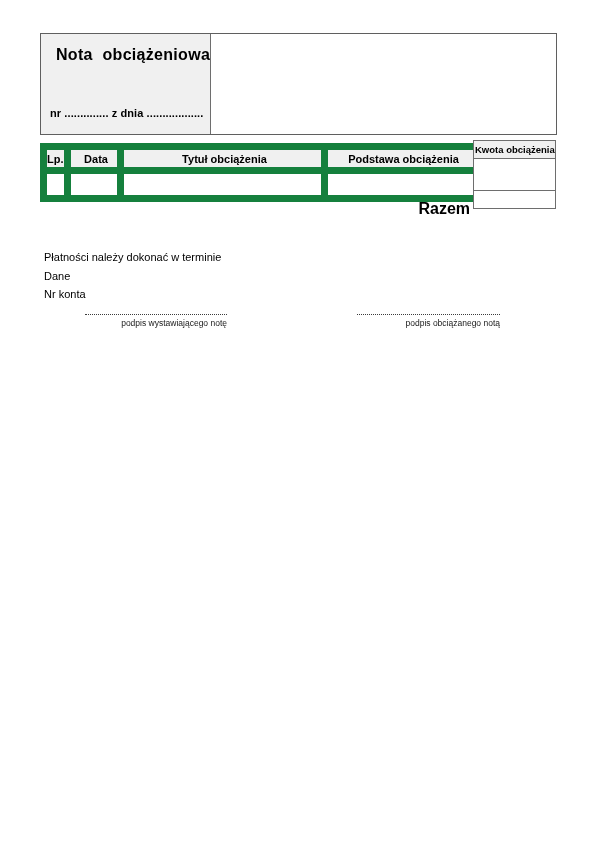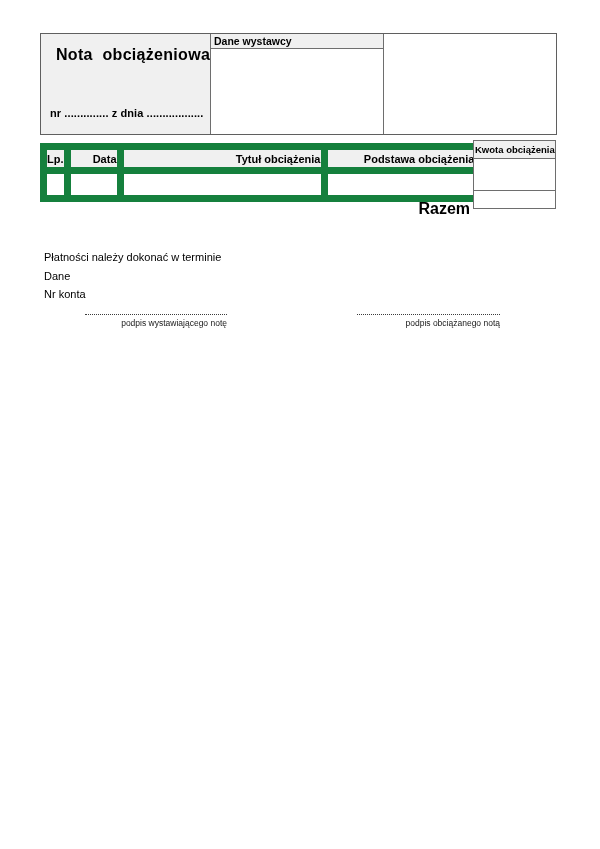--- a/index.html
+++ b/index.html
@@ -75,21 +75,21 @@
   }
   .items-table th, .items-table td {
     border: 7px solid #15803d;
     box-sizing: border-box;
     overflow: hidden;
   }
   .items-table th {
     background: #f0f0f0;
     font-size: 11px;
     font-weight: bold;
-    text-align: right;
+    text-align: center;
     padding: 0 0 0 5px;
     height: 24px;
     white-space: nowrap;
   }
   .items-table th.col-lp { width: 22px; text-align: center; padding: 0; }
   .items-table th.col-data { width: 53px; }
   .items-table th.col-tytul { width: 204px; }
   .items-table th.col-podstawa { width: 154px; }
   .items-table td { height: 28px; background: #ffffff; font-size: 11px; padding: 0 3px; }
 
@@ -142,24 +142,20 @@
 </style>
 </head>
 <body>
 
 <div class="page">
 
   <div class="top-box">
     <div class="title-cell">
       <div class="doc-title">Nota obciążeniowa</div>
       <div class="doc-number">nr .............. z dnia ..................</div>
-    </div>
-    <div class="party-cell issuer">
-      <div class="party-header">Dane wystawcy</div>
-      <div class="party-body"></div>
     </div>
     <div class="party-cell debtor">
       <div class="party-body"></div>
     </div>
   </div>
 
   <table class="items-table">
     <thead>
       <tr>
         <th class="col-lp">Lp.</th>

